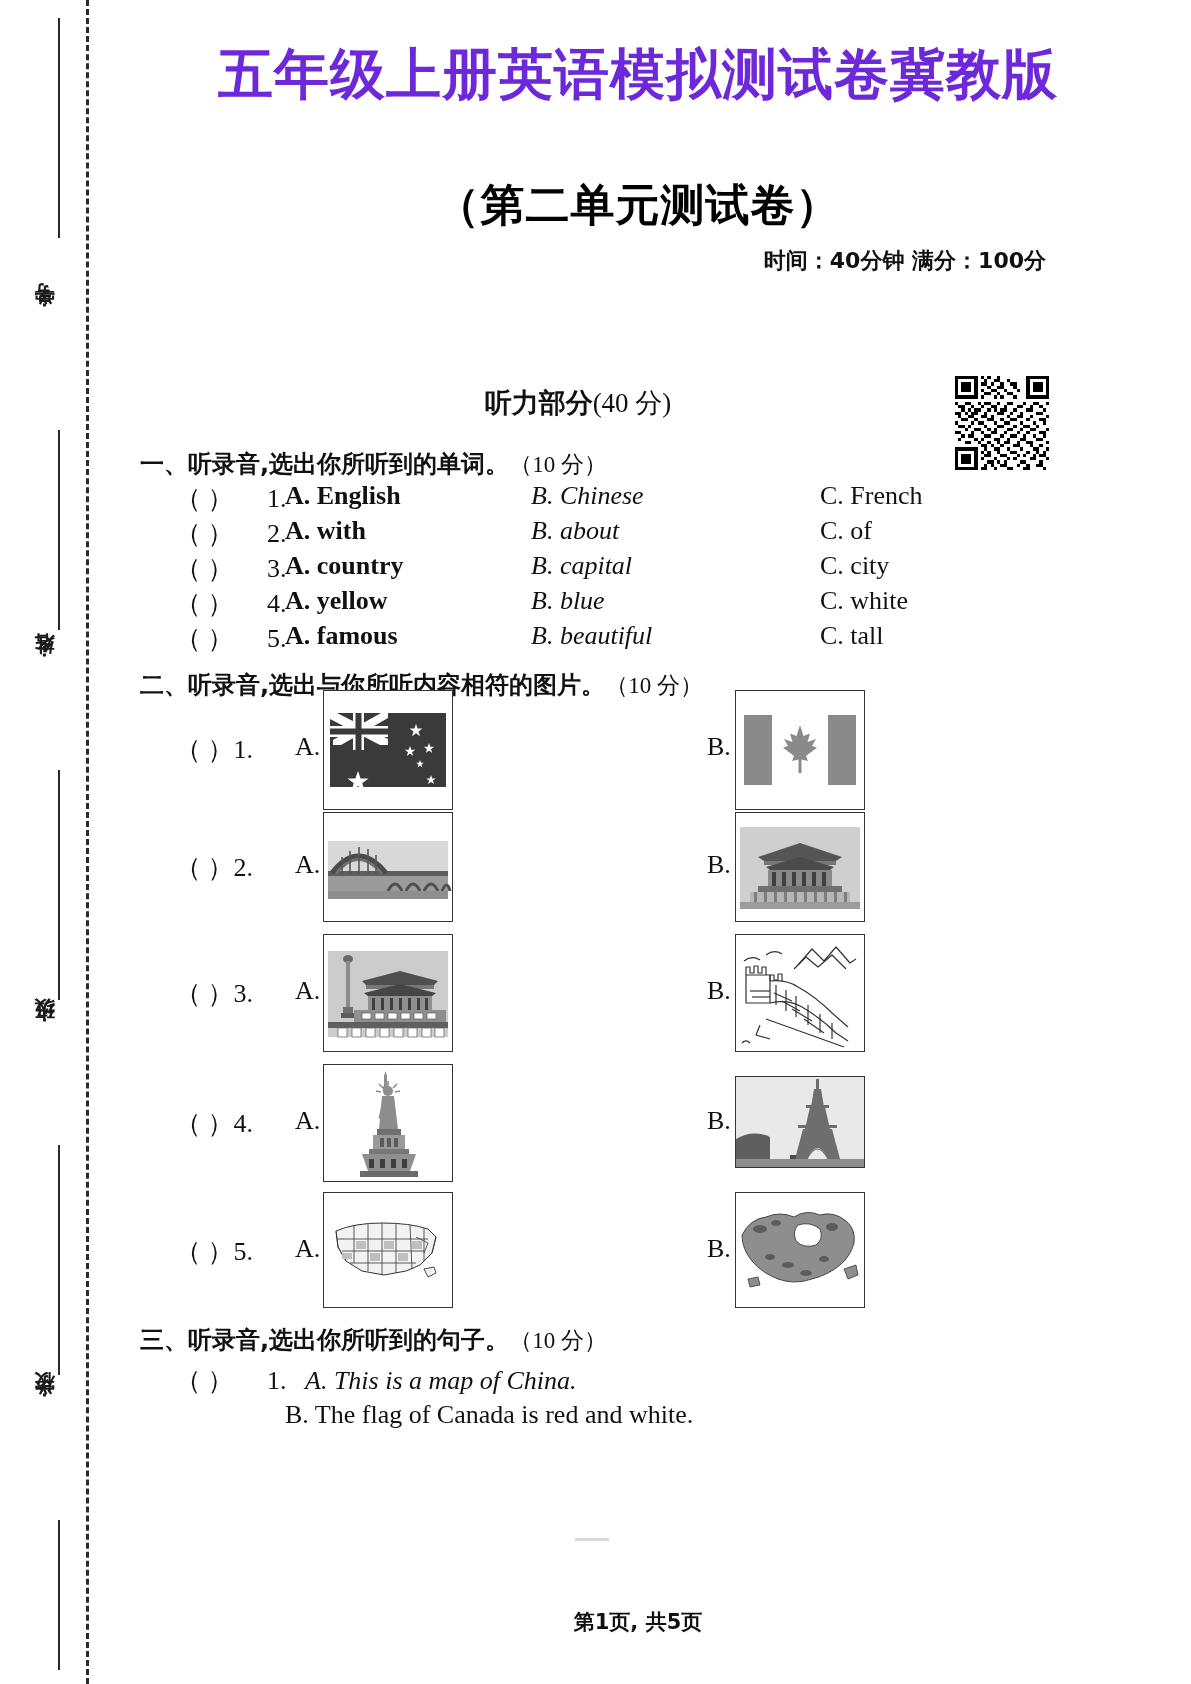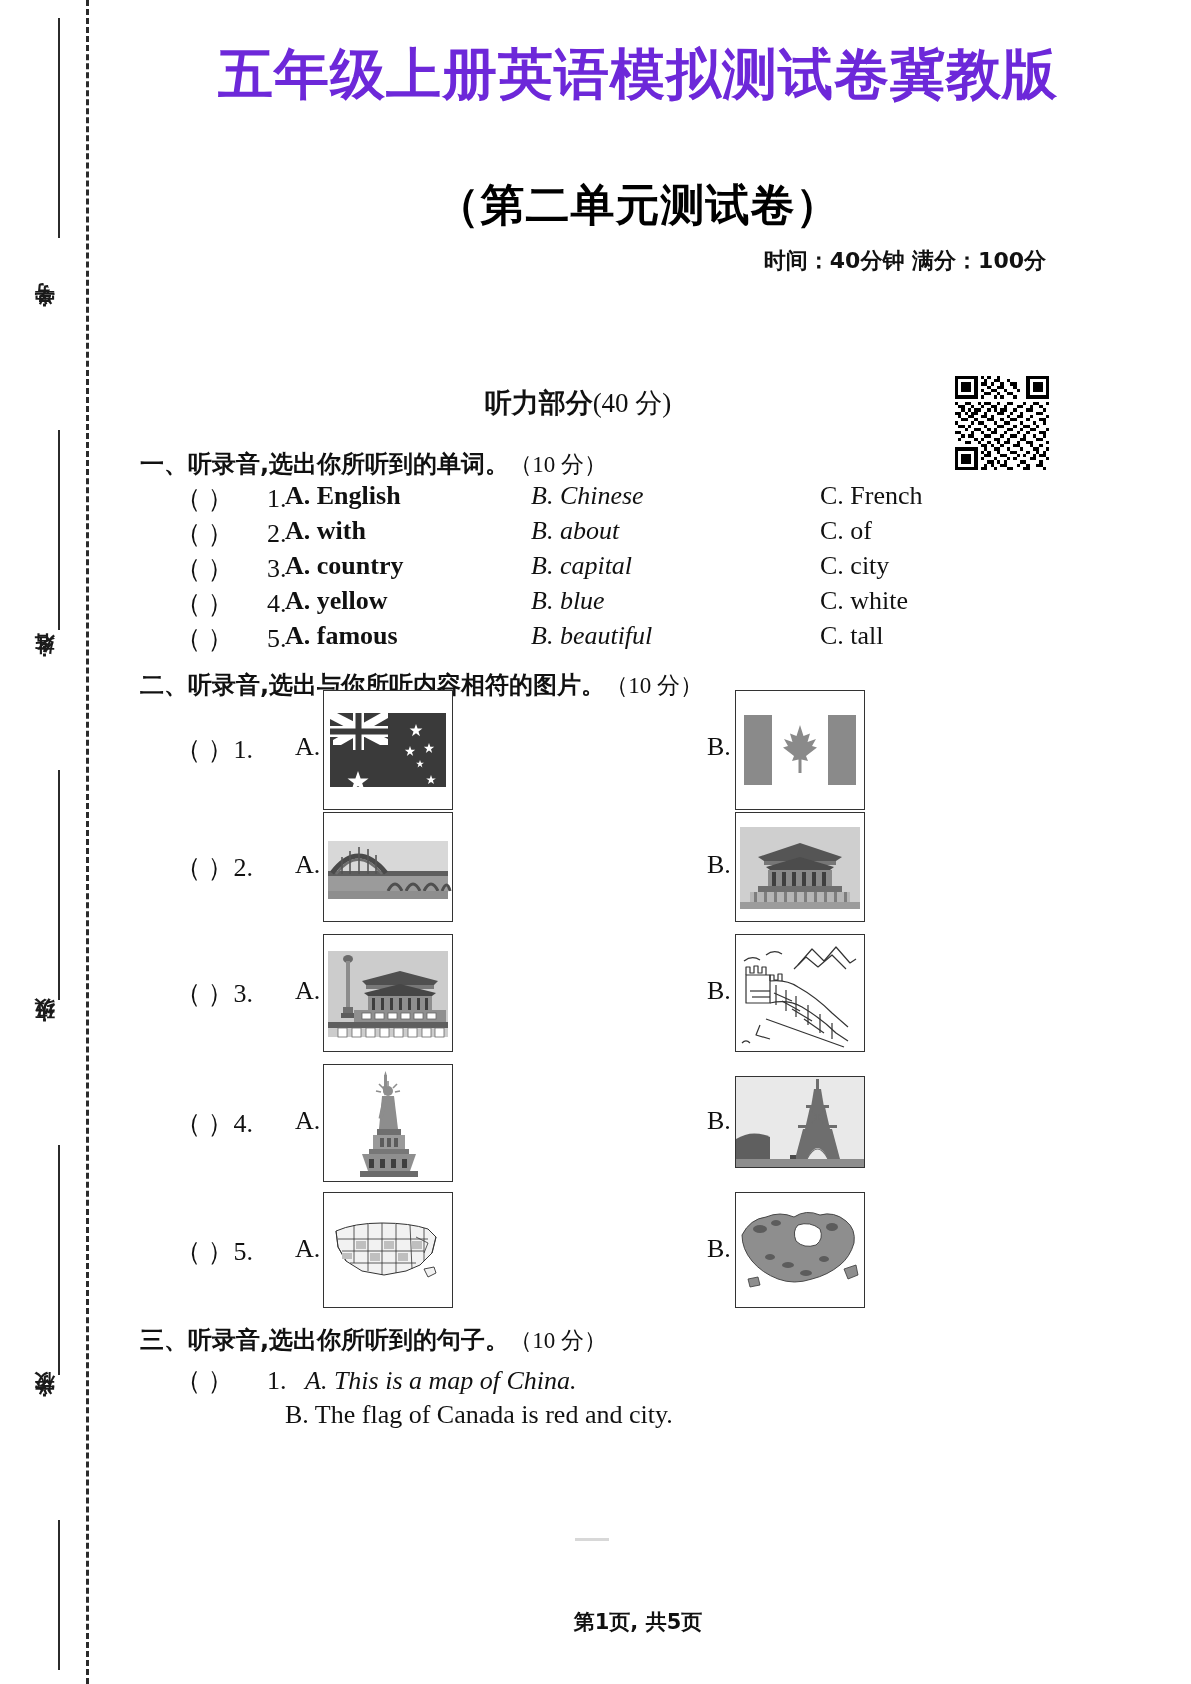--- a/index.html
+++ b/index.html
@@ -804,18 +804,18 @@
 
 <div class="sec-heading" style="top:1324px;">
   <span>三、听录音,选出你所听到的句子。</span><span class="pts">（10 分）</span>
 </div>
 
 <div class="sent-row" style="top:1363px;">
   <span class="paren">（        ）</span><span>1.</span>
   <span style="margin-left:12px;font-style:italic;">A. This is a map of China.</span>
 </div>
 <div class="sent-row" style="top:1400px;">
-  <span class="sent-b" style="position:relative;left:0;margin-left:110px;">B. The flag of Canada is red and city.</span>
+  <span class="sent-b" style="position:relative;left:0;margin-left:110px;">B. The flag of Canada is red and white.</span>
 </div>
 
 <div class="faint-mark"></div>
 
 <div class="footer">第1页, 共5页</div>
 
 </body></html>

